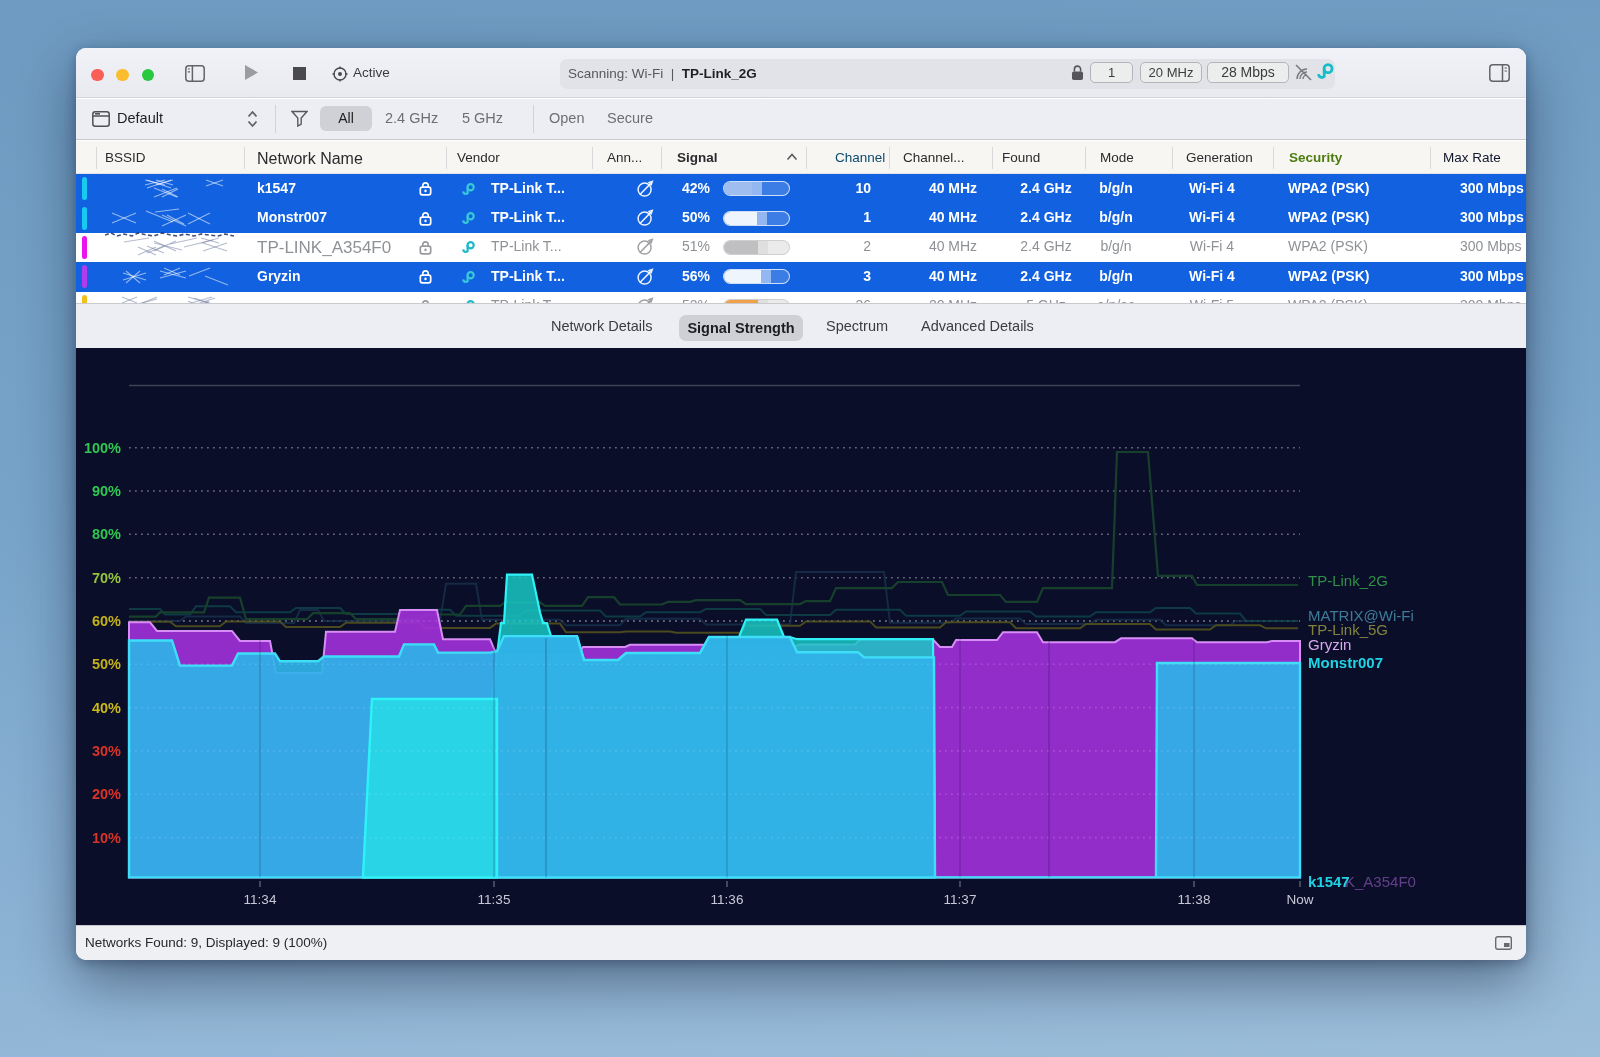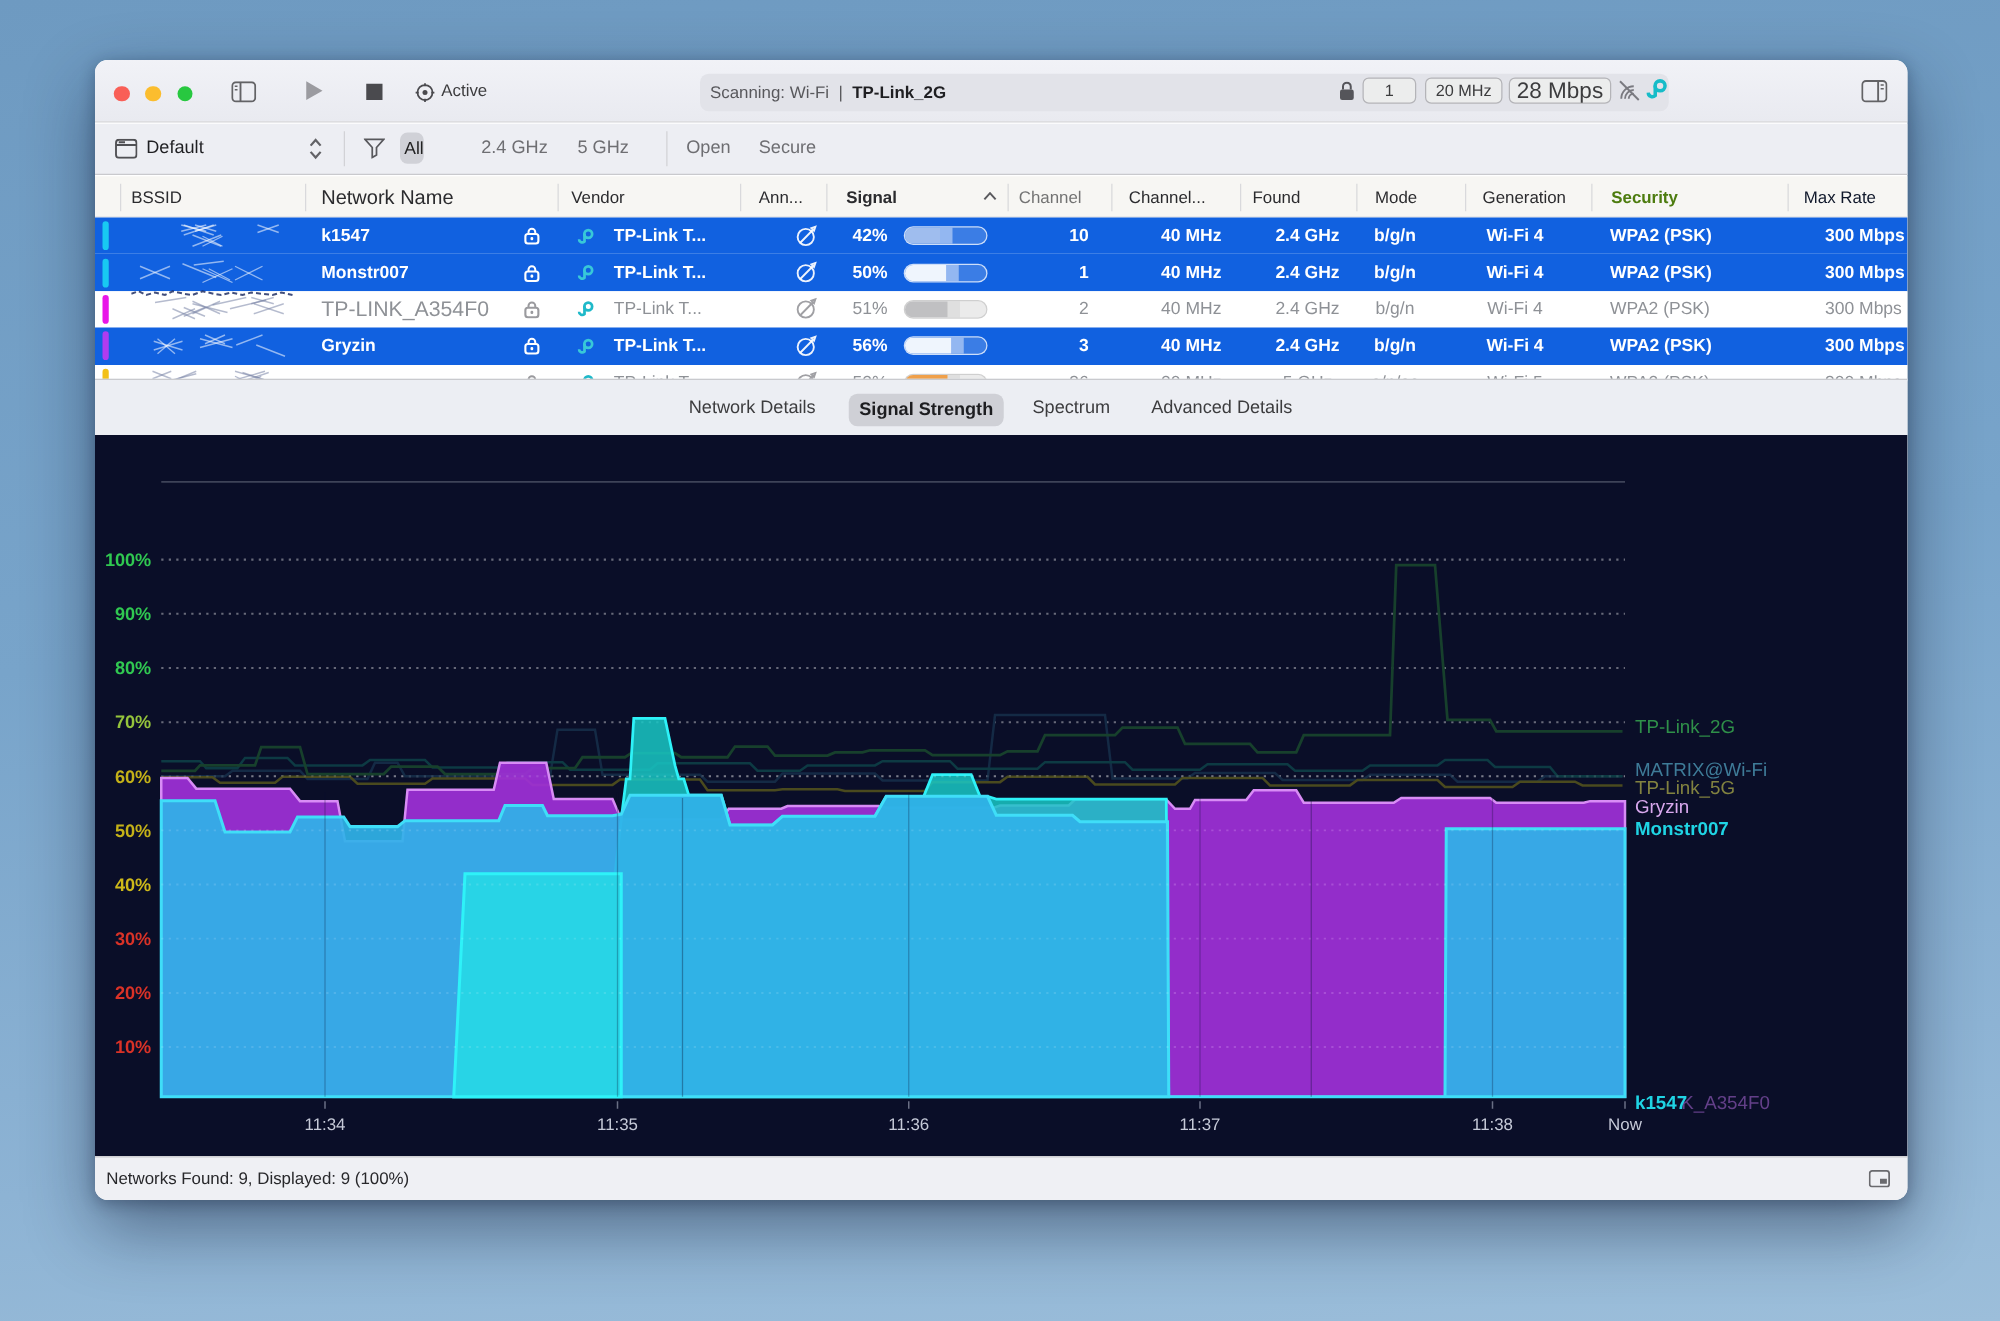--- a/index.html
+++ b/index.html
@@ -34,21 +34,21 @@
       </svg>
    <div style="position:absolute;left:277px;top:17px;font-size:13.5px;color:#3c3c3e">Active</div>
    <div style="position:absolute;left:484px;top:11px;width:775px;height:30px;border-radius:7px;background:#e2e3e9"></div>
    <div style="position:absolute;left:492px;top:18px;font-size:13.5px;color:#58585c">Scanning: Wi-Fi&nbsp;&nbsp;|&nbsp;&nbsp;<b style="color:#1f1f22">TP-Link_2G</b></div>
    <svg style="position:absolute;left:995px;top:17px" width="13" height="16" viewBox="0 0 13 16">
         <rect x="1" y="6.5" width="11" height="8.5" rx="1.8" fill="#55555a"></rect>
         <path d="M3.4,6.5 V4.2 a3.1,3.1 0 0 1 6.2,0 V6.5" fill="none" stroke="#55555a" stroke-width="1.6"></path>
       </svg>
    <div style="position:absolute;left:1014px;top:14px;width:43px;height:21px;border:1px solid #b4b4b8;border-radius:5px;background:#eceded;text-align:center;font-size:13px;color:#3c3c3e;line-height:19px">1</div>
    <div style="position:absolute;left:1064px;top:14px;width:62px;height:21px;border:1px solid #b4b4b8;border-radius:5px;background:#eceded;text-align:center;font-size:13px;color:#3c3c3e;line-height:19px">20 MHz</div>
-   <div style="position:absolute;left:1131px;top:14px;width:82px;height:21px;border:1px solid #b4b4b8;border-radius:5px;background:#eceded;text-align:center;font-size:18px;color:#3c3c3e;line-height:19px">28 Mbps</div>
+   <div style="position:absolute;left:1131px;top:14px;width:82px;height:21px;border:1px solid #b4b4b8;border-radius:5px;background:#eceded;text-align:center;font-size:14px;color:#3c3c3e;line-height:19px">28 Mbps</div>
    <svg style="position:absolute;left:1218px;top:15px" width="19" height="19" viewBox="0 0 19 19">
         <path d="M3,16 a10,10 0 0 1 10,-10 M6,16 a7,7 0 0 1 7,-7 M9,16 a4,4 0 0 1 4,-4" fill="none" stroke="#7a7a80" stroke-width="1.5"></path>
         <line x1="2" y1="2" x2="17" y2="17" stroke="#7a7a80" stroke-width="1.6"></line>
       </svg>
    <div style="position:absolute;left:1241px;top:14px"><svg style="position:relative" width="18" height="18" viewBox="0 0 14 14">
 <circle cx="8.6" cy="5.2" r="3.1" fill="none" stroke="#16bcc8" stroke-width="2.2"></circle>
 <path d="M5.6,5.2 V11.2 a2.6,2.6 0 0 1 -4.4,-1.8" fill="none" stroke="#16bcc8" stroke-width="2.2"></path>
         </svg></div>
    <svg style="position:absolute;left:1413px;top:16px" width="21" height="18" viewBox="0 0 21 18">
         <rect x="0.8" y="0.8" width="19.4" height="16.4" rx="3" fill="none" stroke="#636366" stroke-width="1.5"></rect>
@@ -65,35 +65,35 @@
         <rect x="3" y="2" width="5" height="1.6" fill="#505054"></rect>
       </svg>
    <div style="position:absolute;left:41px;top:11px;font-size:14.5px;color:#1f1f22">Default</div>
    <svg style="position:absolute;left:171px;top:11px" width="11" height="18" viewBox="0 0 11 18">
         <path d="M1.5,6.5 L5.5,2 L9.5,6.5 M1.5,11.5 L5.5,16 L9.5,11.5" fill="none" stroke="#626266" stroke-width="1.8"></path>
       </svg>
    <div style="position:absolute;left:199px;top:6px;width:1px;height:28px;background:#d2d2d6"></div>
    <svg style="position:absolute;left:215px;top:11px" width="17" height="17" viewBox="0 0 17 17">
         <path d="M1,1.5 h15 l-5.8,6.5 v6 l-3.4,2 v-8 Z" fill="none" stroke="#58585c" stroke-width="1.4"></path>
       </svg>
-   <div style="position:absolute;left:244px;top:7px;width:19px;height:25px;background:#d0d1d7;border-radius:6px;text-align:right;font-size:14px;color:#222;line-height:25px">All</div>
+   <div style="position:absolute;left:244px;top:7px;width:52px;height:25px;background:#d0d1d7;border-radius:6px;text-align:center;font-size:14px;color:#222;line-height:25px">All</div>
    <div style="position:absolute;left:309px;top:11px;font-size:14.5px;color:#6e6e72">2.4 GHz</div>
    <div style="position:absolute;left:386px;top:11px;font-size:14.5px;color:#6e6e72">5 GHz</div>
    <div style="position:absolute;left:457px;top:6px;width:1px;height:28px;background:#d2d2d6"></div>
    <div style="position:absolute;left:473px;top:11px;font-size:14.5px;color:#6e6e72">Open</div>
    <div style="position:absolute;left:531px;top:11px;font-size:14.5px;color:#6e6e72">Secure</div>
  </div>
 
  <div style="position:absolute;left:0;top:93px;width:1450px;height:33px;background:#f7f6f3;border-bottom:1px solid #e3e3e6">
       <div style="position:absolute;left:29px;top:9px;font-size:13.5px;color:#2b2b2e;font-weight:400">BSSID</div>
       <div style="position:absolute;left:181px;top:9px;font-size:16px;color:#2b2b2e;font-weight:400">Network Name</div>
       <div style="position:absolute;left:381px;top:9px;font-size:13.5px;color:#2b2b2e;font-weight:400">Vendor</div>
       <div style="position:absolute;left:531px;top:9px;font-size:13.5px;color:#2b2b2e;font-weight:400">Ann...</div>
       <div style="position:absolute;left:601px;top:9px;font-size:13.5px;color:#2b2b2e;font-weight:700">Signal</div>
-      <div style="position:absolute;left:739px;top:9px;font-size:13.5px;color:#737373;font-weight:400">Channel</div>
+      <div style="position:absolute;left:759px;top:9px;font-size:13.5px;color:#0c4a6e;font-weight:400">Channel</div>
       <div style="position:absolute;left:827px;top:9px;font-size:13.5px;color:#2b2b2e;font-weight:400">Channel...</div>
       <div style="position:absolute;left:926px;top:9px;font-size:13.5px;color:#2b2b2e;font-weight:400">Found</div>
       <div style="position:absolute;left:1024px;top:9px;font-size:13.5px;color:#2b2b2e;font-weight:400">Mode</div>
       <div style="position:absolute;left:1110px;top:9px;font-size:13.5px;color:#2b2b2e;font-weight:400">Generation</div>
       <div style="position:absolute;left:1213px;top:9px;font-size:13.5px;color:#4d7c0f;font-weight:700">Security</div>
       <div style="position:absolute;left:1367px;top:9px;font-size:13.5px;color:#0f172a;font-weight:400">Max Rate</div>
       <svg style="position:absolute;left:710px;top:12px" width="12" height="8" viewBox="0 0 12 8">
         <path d="M1.5,6.5 L6,1.5 L10.5,6.5" fill="none" stroke="#5a5a5e" stroke-width="1.6"></path>
       </svg>
       <div style="position:absolute;left:19.5px;top:6px;width:1px;height:22px;background:#d9d9dc"></div>

